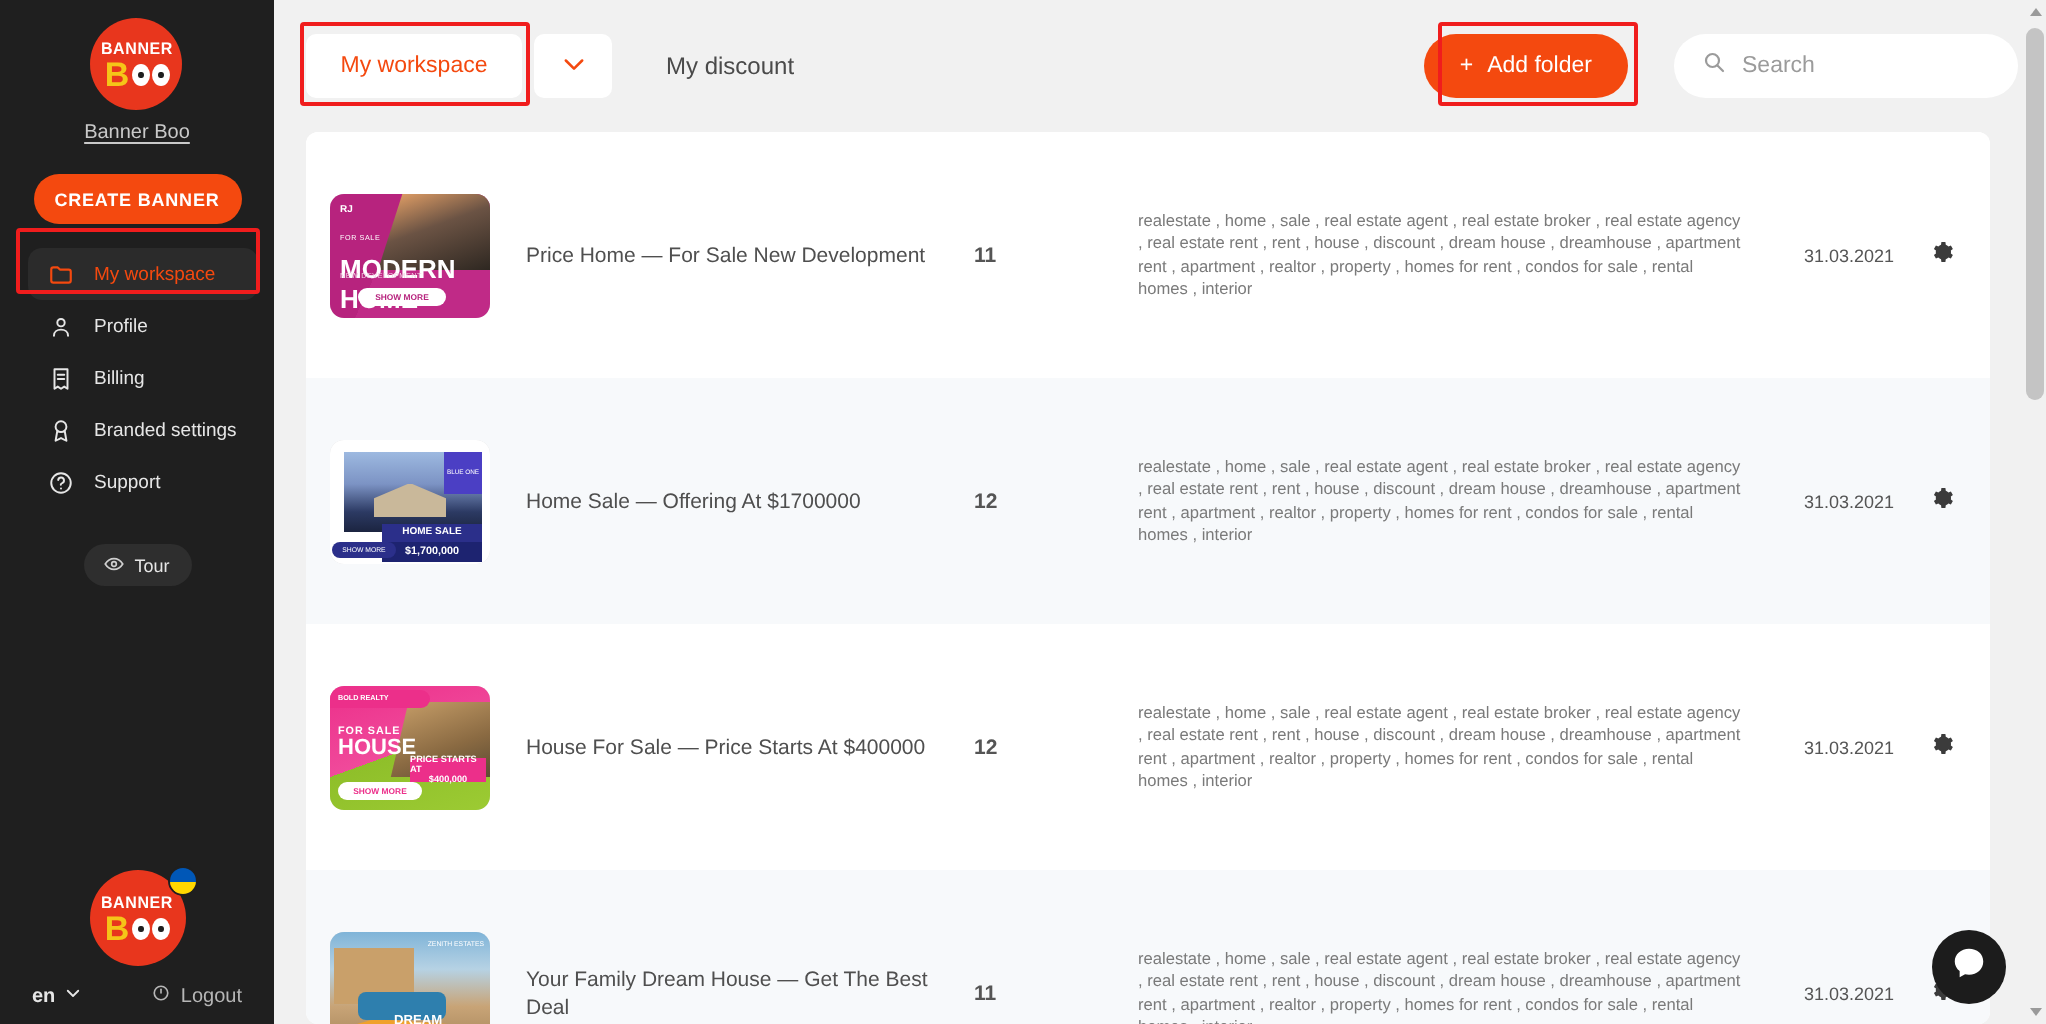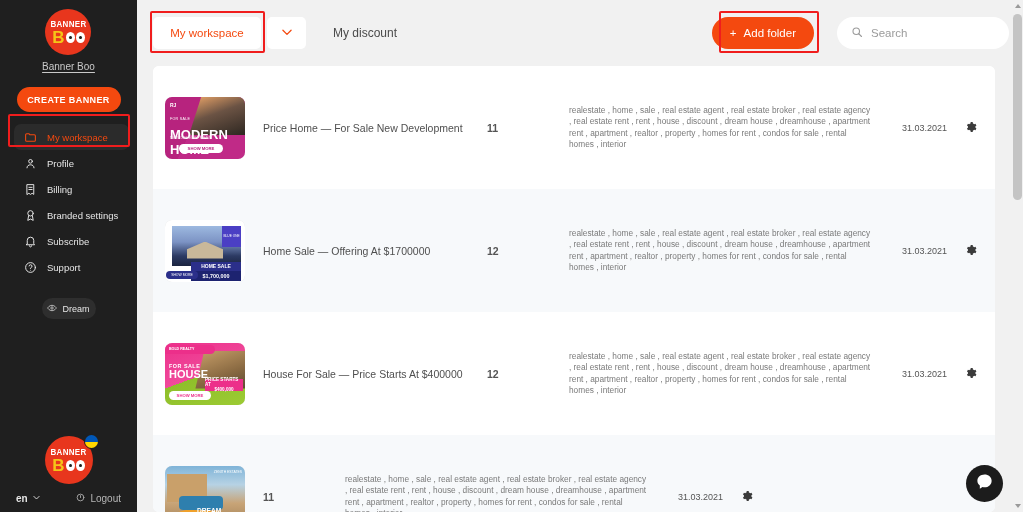--- a/index.html
+++ b/index.html
@@ -404,46 +404,37 @@
           <svg width="13" height="13" viewBox="0 0 24 24" fill="none" stroke="#e6e6e6" stroke-width="1.8" stroke-linecap="round" stroke-linejoin="round">
               <circle cx="12" cy="8" r="5"></circle>
               <path d="M8.5 12.5L7 21l5-2.5L17 21l-1.5-8.5"></path>
             </svg>
         </span>
         <span>Branded settings</span>
       </div>
       <div class="nav-item">
         <span class="ic">
           <svg width="13" height="13" viewBox="0 0 24 24" fill="none" stroke="#e6e6e6" stroke-width="1.8" stroke-linecap="round" stroke-linejoin="round">
-              <path d="M6 16V10a6 6 0 1 1 12 0v6l1.5 2H4.5z"></path>
-              <path d="M10 20a2 2 0 0 0 4 0"></path>
-            </svg>
-        </span>
-        <span>Subscribe</span>
-      </div>
-      <div class="nav-item">
-        <span class="ic">
-          <svg width="13" height="13" viewBox="0 0 24 24" fill="none" stroke="#e6e6e6" stroke-width="1.8" stroke-linecap="round" stroke-linejoin="round">
               <circle cx="12" cy="12" r="9"></circle>
               <path d="M9.4 9.2a2.7 2.7 0 1 1 3.3 3.1c-.6.2-.9.8-.9 1.4"></path>
               <circle cx="12" cy="17" r=".9" fill="#e6e6e6" stroke="none"></circle>
             </svg>
         </span>
         <span>Support</span>
       </div>
     </nav>
 
     <button class="tour-btn">
       <span>
         <svg width="10" height="10" viewBox="0 0 24 24" fill="none" stroke="#cfcfcf" stroke-width="2">
             <path d="M1.5 12S5.5 5.5 12 5.5 22.5 12 22.5 12 18.5 18.5 12 18.5 1.5 12 1.5 12z"></path>
             <circle cx="12" cy="12" r="2.8"></circle>
           </svg>
       </span>
-      <span>Dream</span>
+      <span>Tour</span>
     </button>
 
     <div class="nav-highlight"></div>
 
     <div class="sidebar-bottom">
       <div class="footer-logo-wrap">
         <div class="footer-logo">
           <div class="logo-top">BANNER</div>
           <div class="logo-bot">
             <span class="logo-b">B</span>
@@ -594,20 +585,21 @@
         <div class="thumb">
           <div class="tn tn4">
             <div class="bldg"></div>
             <div class="pool"></div>
             <div class="logo">ZENITH ESTATES</div>
             <div class="band"></div>
 
             <div class="dh">DREAM HOUSE</div>
           </div>
         </div>
+        <div class="title-cell">Your Family Dream House — Get The Best Deal</div>
         <div class="count-cell">11</div>
         <div class="tags-cell">realestate , home , sale , real estate agent , real estate broker , real estate agency , real estate rent , rent , house , discount , dream house , dreamhouse , apartment rent , apartment , realtor , property , homes for rent , condos for sale , rental homes , interior</div>
         <div class="date-cell">31.03.2021</div>
         <div class="gear-cell">
           <span>
             <svg width="12" height="12" viewBox="0 0 24 24" fill="#3b3b3b">
                 <path d="M12 8.4a3.6 3.6 0 1 0 0 7.2 3.6 3.6 0 0 0 0-7.2zm9 3.6a8.9 8.9 0 0 0-.14-1.56l2.02-1.56-2-3.46-2.4.96a9 9 0 0 0-2.7-1.56L15.4 2h-4l-.38 2.82a9 9 0 0 0-2.7 1.56l-2.4-.96-2 3.46 2.02 1.56A8.9 8.9 0 0 0 5.8 12c0 .53.05 1.05.14 1.56L3.92 15.1l2 3.46 2.4-.96a9 9 0 0 0 2.7 1.56L11.4 22h4l.38-2.84a9 9 0 0 0 2.7-1.56l2.4.96 2-3.46-2.02-1.54c.09-.51.14-1.03.14-1.56z"></path>
               </svg>
           </span>
         </div>

